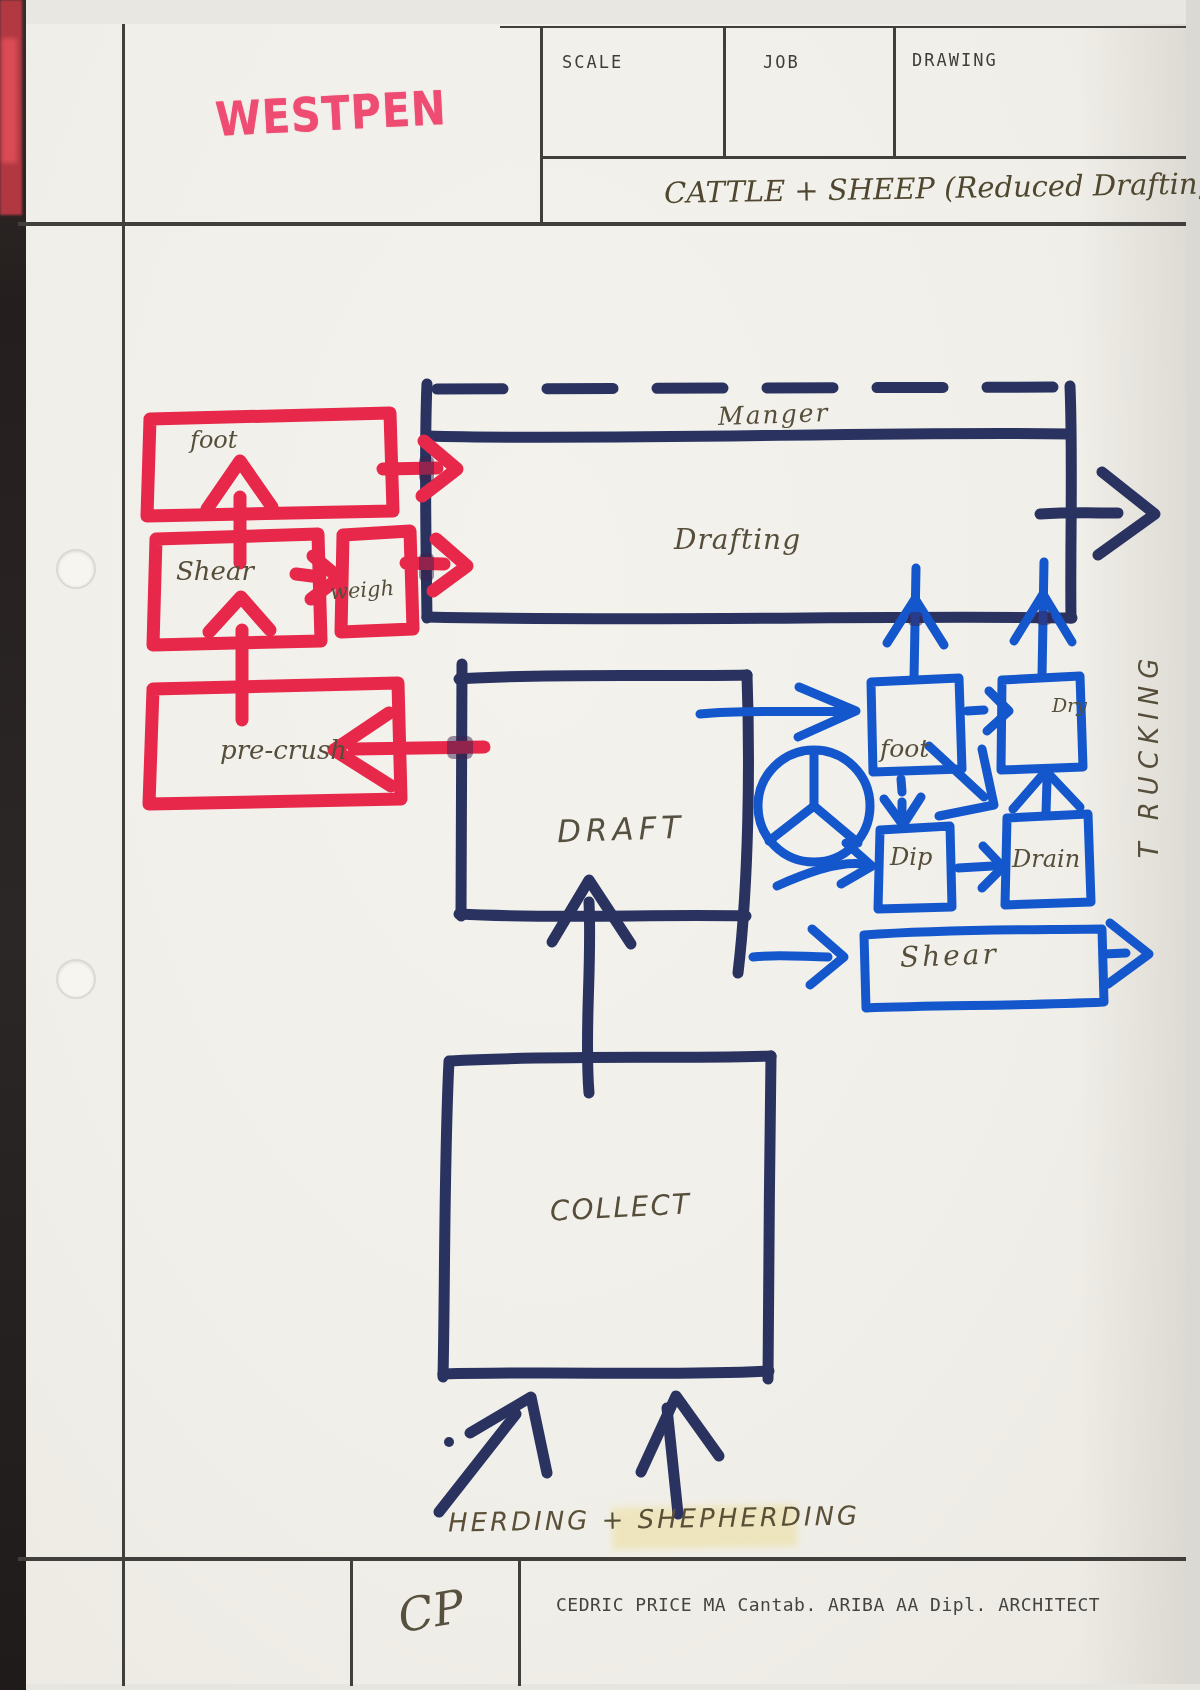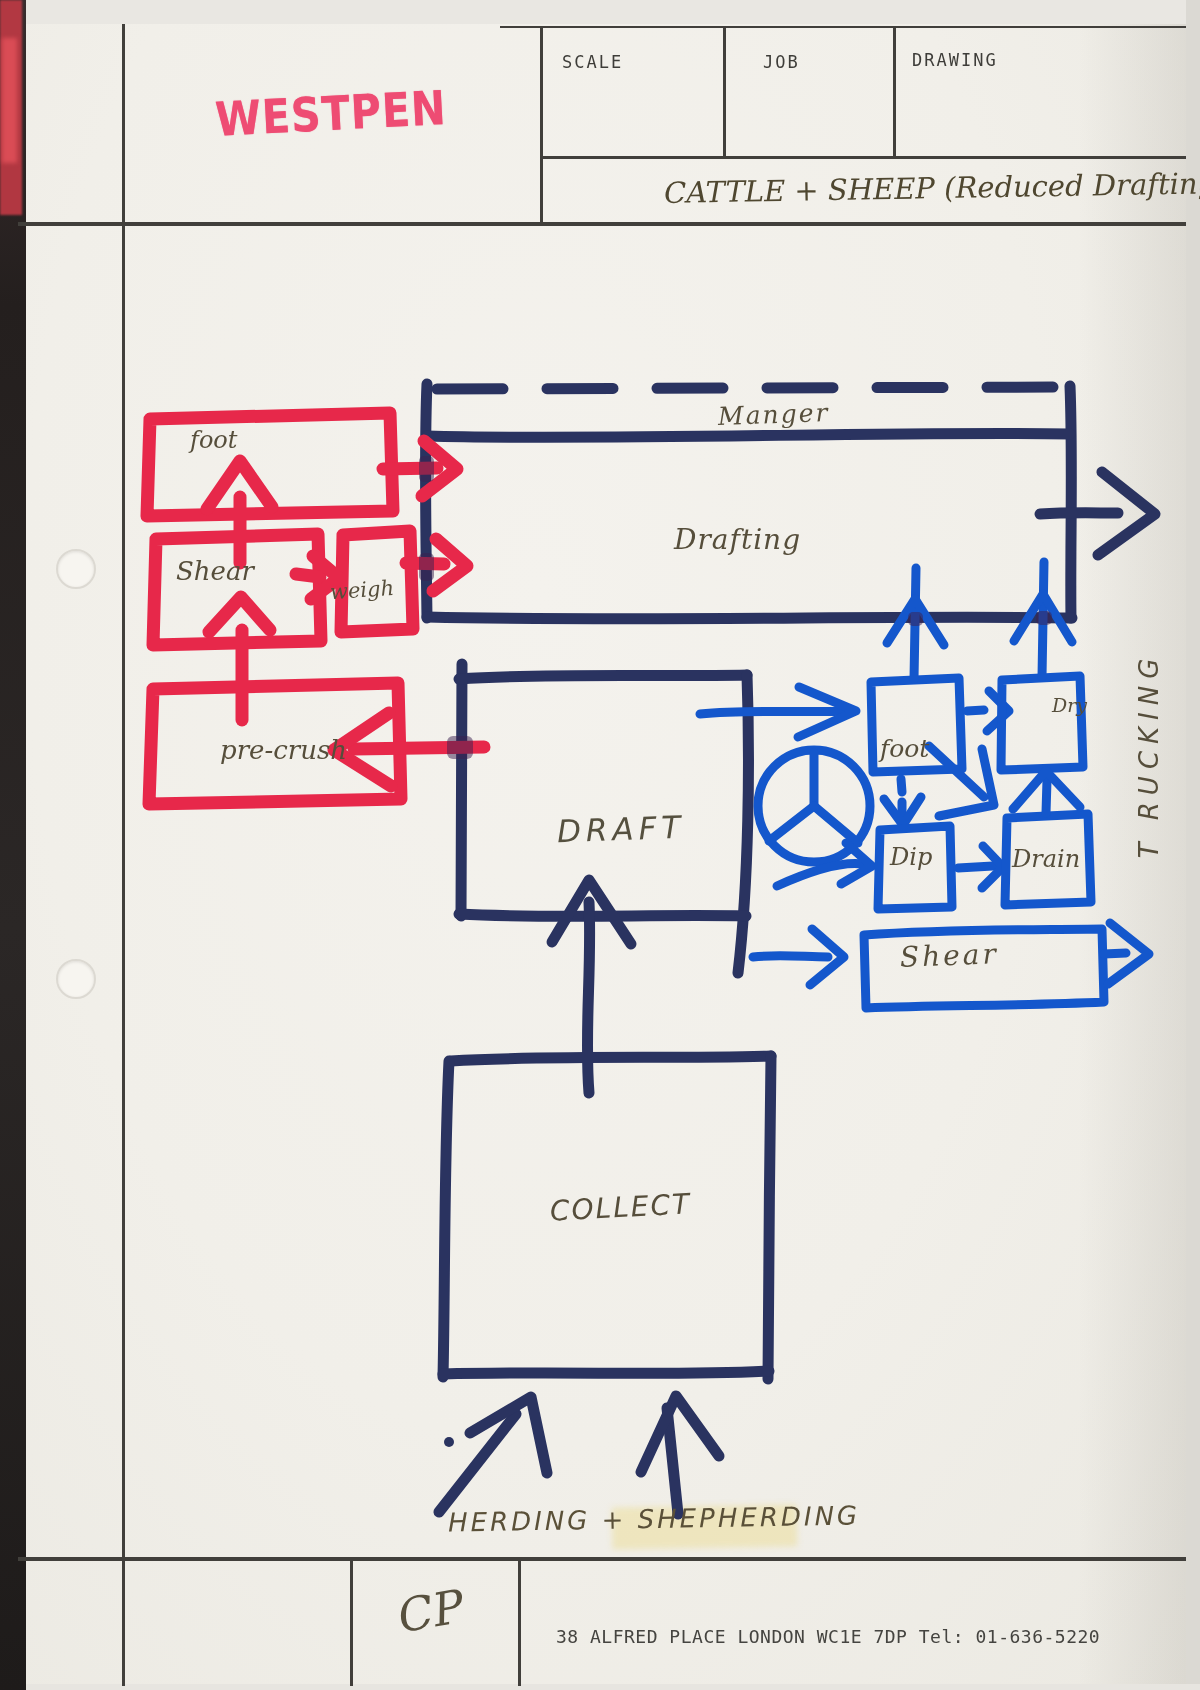--- a/index.html
+++ b/index.html
@@ -242,15 +242,15 @@
   <span class="lbl script" style="left:880px;top:736px;font-size:25px;">foot</span>
   <span class="lbl script" style="left:1052px;top:696px;font-size:19px;">Dry</span>
   <span class="lbl script" style="left:890px;top:845px;font-size:24px;">Dip</span>
   <span class="lbl script" style="left:1012px;top:838px;font-size:24px;margin-top:9px;">Drain</span>
   <span class="lbl script" style="left:900px;top:942px;font-size:28px;letter-spacing:3px;transform:rotate(-2deg);">Shear</span>
   <span class="lbl caps" style="left:1012px;top:739px;width:280px;height:32px;font-size:26px;letter-spacing:7px;text-align:center;transform:rotate(-90deg);transform-origin:center;">T RUCKING</span>
   <span class="lbl caps" style="left:550px;top:1194px;font-size:28px;letter-spacing:2px;transform:rotate(-3deg);">COLLECT</span>
   <span class="lbl caps" style="left:448px;top:1506px;font-size:26px;letter-spacing:3px;transform:rotate(-1deg);color:#5a5038;">HERDING + SHEPHERDING</span>
 
   <span class="lbl script" style="left:398px;top:1588px;font-size:46px;transform:rotate(-10deg);color:#57503e;">CP</span>
-  <span class="lbl mono footer-text" style="left:556px;top:1628px;">38 ALFRED PLACE LONDON WC1E 7DP Tel: 01-636-5220</span>
+  <span class="lbl mono footer-text" style="left:556px;top:1596px;">CEDRIC PRICE MA Cantab. ARIBA AA Dipl. ARCHITECT</span>
 
 </div>
 
 </body></html>

